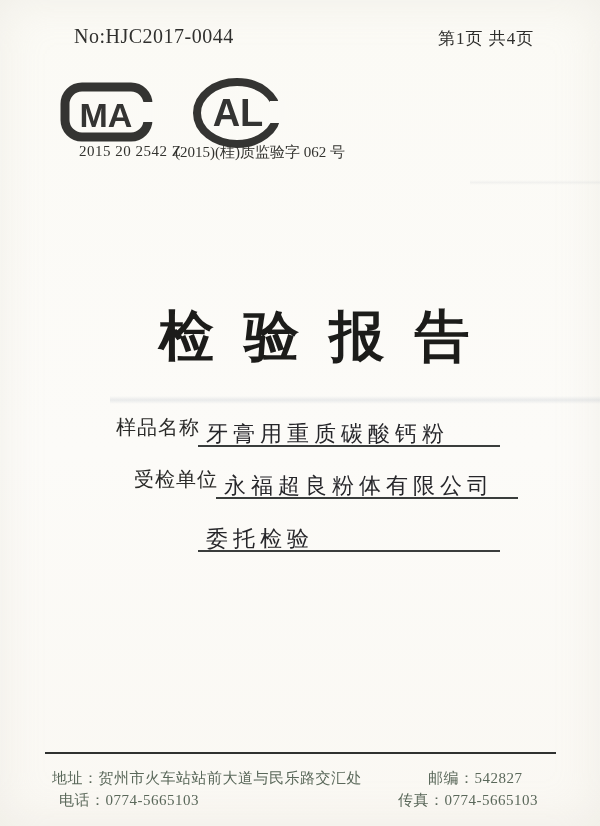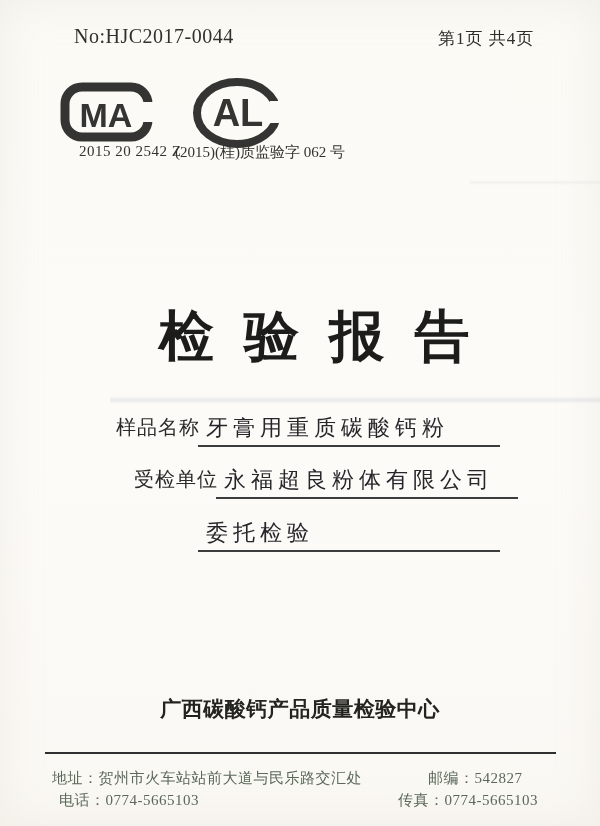--- a/index.html
+++ b/index.html
@@ -58,21 +58,21 @@
   .field-label {
     position: absolute; left: 0; top: 3px;
     font-size: 20px; color: #2b2b29; letter-spacing: 1px; white-space: nowrap;
   }
   .field-value-wrap {
     position: absolute; left: 82px; top: 0; width: 302px; height: 36px;
     border-bottom: 2px solid #3a3d3c;
     box-sizing: border-box;
   }
   .field-value {
-    position: absolute; left: 8px; top: 2px;
+    position: absolute; left: 8px; top: 8px;
     font-size: 22px; color: #26262a; letter-spacing: 5px; white-space: nowrap;
   }
   .org-name {
     position: absolute; left: 0; top: 695px; width: 600px;
     text-align: center;
     font-size: 21px; font-weight: bold; color: #23231f; letter-spacing: 0.5px;
     margin: 0;
   }
   .footer-divider {
     position: absolute; top: 752px; left: 45px; width: 511px; height: 2px;
@@ -136,21 +136,20 @@
       <span class="field-value">永福超良粉体有限公司</span>
     </span>
   </div>
 
   <div class="field-row row-3">
     <span class="field-value-wrap">
       <span class="field-value">委托检验</span>
     </span>
   </div>
 
-  <h2 class="org-name">广西碳酸钙产品质量检验中心</h2>
 
   <div class="footer-divider"></div>
 
   <div class="footer-item f-address"><span>地址：</span><span>贺州市火车站站前大道与民乐路交汇处</span></div>
 
   <div class="footer-item f-phone"><span>电话：</span><span>0774-5665103</span></div>
 
   <div class="footer-item f-post"><span>邮编：</span><span>542827</span></div>
 
   <div class="footer-item f-fax"><span>传真：</span><span>0774-5665103</span></div>

